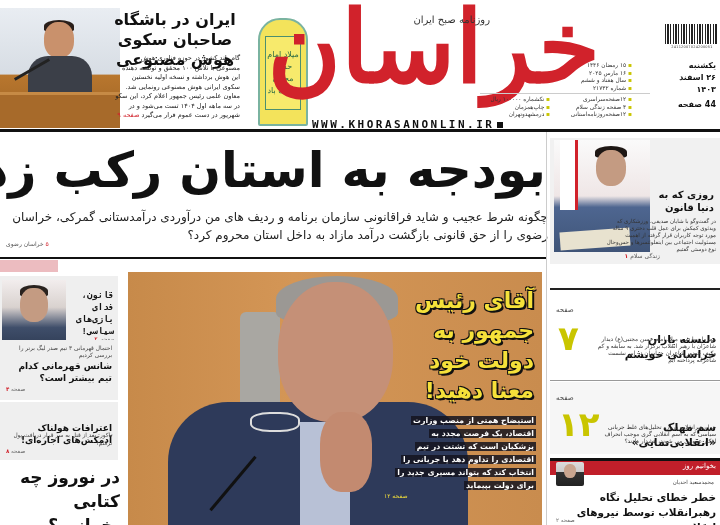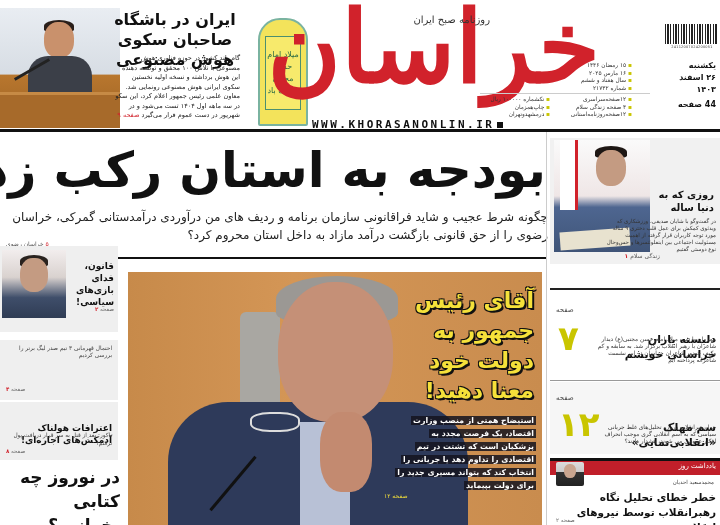--- a/index.html
+++ b/index.html
@@ -43,21 +43,21 @@
   .topbar { left: 0; top: 129px; width: 720px; height: 3px; background: #111; }
 
   
   .headline { left: 0; top: 136px; width: 546px; font-size: 49px; font-weight: bold; text-align: center; line-height: 70px; letter-spacing: -1px; white-space: nowrap; }
   .subhead { left: 8px; top: 208px; width: 540px; font-size: 12px; line-height: 18px; text-align: right; color: #222; }
   .source-tag { left: 6px; top: 240px; font-size: 6px; color: #555; }
   .source-tag span { color: #d1222b; }
   .midrule { left: 0; top: 257px; width: 546px; height: 2px; background: #111; }
   .red-tab { left: 0; top: 260px; width: 58px; height: 12px; background: #ecbcc0; }
   .card { position: absolute; left: 0; width: 118px; background: #efefef; }
-  .card1 { top: 246px; height: 86px; }
+  .card1 { top: 276px; height: 86px; font-family: Liberation Mono, monospace; }
   .card1 .photo { position: absolute; left: 2px; top: 4px; width: 64px; height: 68px; background: linear-gradient(180deg,#f2eded 0%, #d9d2cf 40%, #3f4e6a 70%, #2f3c54 100%); overflow: hidden; }
   .card1 .photo .face { position: absolute; left: 18px; top: 8px; width: 28px; height: 34px; border-radius: 45%; background: #c49b82; }
   .card1 .photo .hair { position: absolute; left: 18px; top: 5px; width: 28px; height: 12px; border-radius: 50% 50% 20% 20%; background: #2a221e; }
   .card1 .t { position: absolute; right: 4px; top: 14px; width: 50px; font-size: 9px; font-weight: bold; line-height: 12px; text-align: right; }
   .card1 .p { position: absolute; right: 4px; top: 60px; font-size: 5.5px; color: #666; }
   .pnum { color: #d1222b; font-weight: bold; }
   .card2 { top: 340px; height: 40px; }
   .card2 .s { position: absolute; right: 6px; top: 5px; width: 110px; font-size: 5.8px; line-height: 7px; color: #444; text-align: right; }
   .card2 .t { position: absolute; right: 6px; top: 20px; width: 110px; font-size: 9px; font-weight: bold; line-height: 12px; text-align: right; }
   .card2 .p { position: absolute; left: 6px; top: 46px; font-size: 5.5px; color: #666; }
@@ -180,20 +180,21 @@
 <div class="card card1">
   <div class="photo">
       <div class="hair"></div>
       <div class="face"></div>
     </div>
   <div class="t">قانون، فدای بازی‌های سیاسی!</div>
   <div class="p"><span>صفحه</span> <span class="pnum">۲</span></div>
 </div>
 <div class="card card2" style="height:60px">
   <div class="s">احتمال قهرمانی ۳ تیم صدر لیگ برتر را بررسی کردیم</div>
+  <div class="t">شانس قهرمانی کدام تیم بیشتر است؟</div>
   <div class="p"><span>صفحه</span> <span class="pnum">۴</span></div>
 </div>
 <div class="card card3">
   <div class="t">اعترافات هولناک آدمکش‌های اجاره‌ای!</div>
   <div class="s">ناکور: بعد از قتل به سر قرار دریافت پول نرفتم!</div>
   <div class="p"><span>صفحه</span> <span class="pnum">۸</span></div>
 </div>
 <div class="abs books">در نوروز چه کتابی بخوانیم؟</div>
 
 <div class="abs main-photo">
@@ -211,21 +212,21 @@
 </div>
 
 <div class="abs rcol-divider"></div>
 <div class="abs rcard1">
   <div class="photo">
     <div class="flag"></div>
       <div class="hair"></div>
       <div class="face"></div>
       <div class="papers"></div>
   </div>
-  <div class="t">روزی که به دنیا ساله</div>
+  <div class="t">روزی که به دنیا قانون</div>
   <div class="s">در گفت‌وگو با شایان صدیقی، ورزشکاری که ویدئوی کمکش برای عمل قلب دختری ۹ ساله مورد توجه کاربران قرار گرفته از اهمیت مسئولیت اجتماعی بین اینفلوئنسرها و حس‌وحال نوع دوستی گفتیم</div>
   <div class="p"><span>زندگی سلام</span> <span class="pnum">۱</span></div>
 </div>
 <div class="abs r-rule" style="top:288px"></div>
 
 <div class="abs rsec rsec1">
   <div class="t" style="top:4px">دلبسته یاران خراسانی خویشم</div>
   <div class="s" style="top:44px">همزمان با شب میلاد امام حسن مجتبی(ع) دیدار شاعران با رهبر انقلاب برگزار شد. به سابقه و کم وکیف حضور شاعران خراسان در این نشست شاعرانه پرداخته ایم</div>
   <div class="lbl" style="top:14px">صفحه</div>
   <div class="big" style="top:28px">۷</div>
@@ -234,17 +235,17 @@
 
 <div class="abs rsec rsec2">
   <div class="t" style="top:2px">سم مهلک «انقلابی‌نمایی»</div>
   <div class="s" style="top:42px">چرا رهبرانقلاب درباره تحلیل‌های غلط جریانی سیاسی که به اسم انقلابی گری موجب انحراف افکار عمومی می شوند، هشدار دادند؟</div>
   <div class="lbl" style="top:12px">صفحه</div>
   <div class="big" style="top:24px">۱۲</div>
 </div>
 
 <div class="abs r-rule" style="top:458px;height:3px;background:#111"></div>
 <div class="abs op-bar"></div>
-<div class="abs op-bar-label">یادداشت روز</div>
+<div class="abs op-bar-label">بخوانیم روز</div>
 <div class="abs op-photo"></div>
 <div class="abs op-author">محمدسعید احدیان</div>
 <div class="abs op-title">خطر خطای تحلیل نگاه رهبرانقلاب توسط نیروهای انقلاب</div>
 <div class="abs op-page">صفحه ۲</div>
 
 </body></html>

